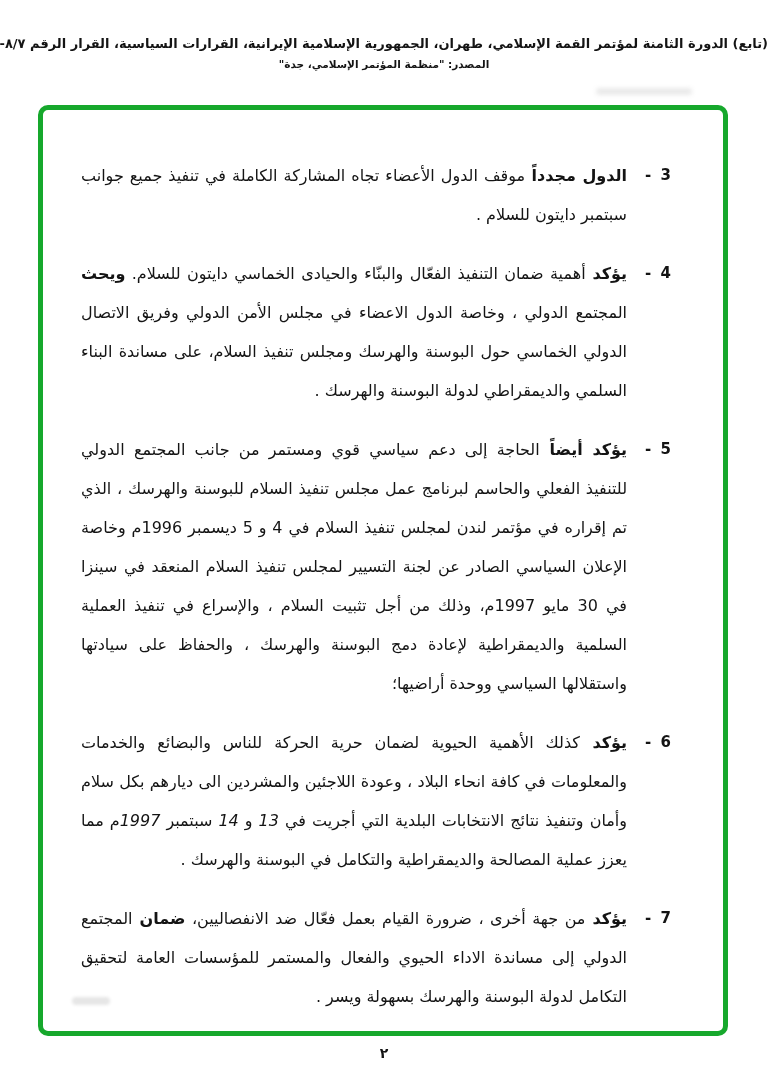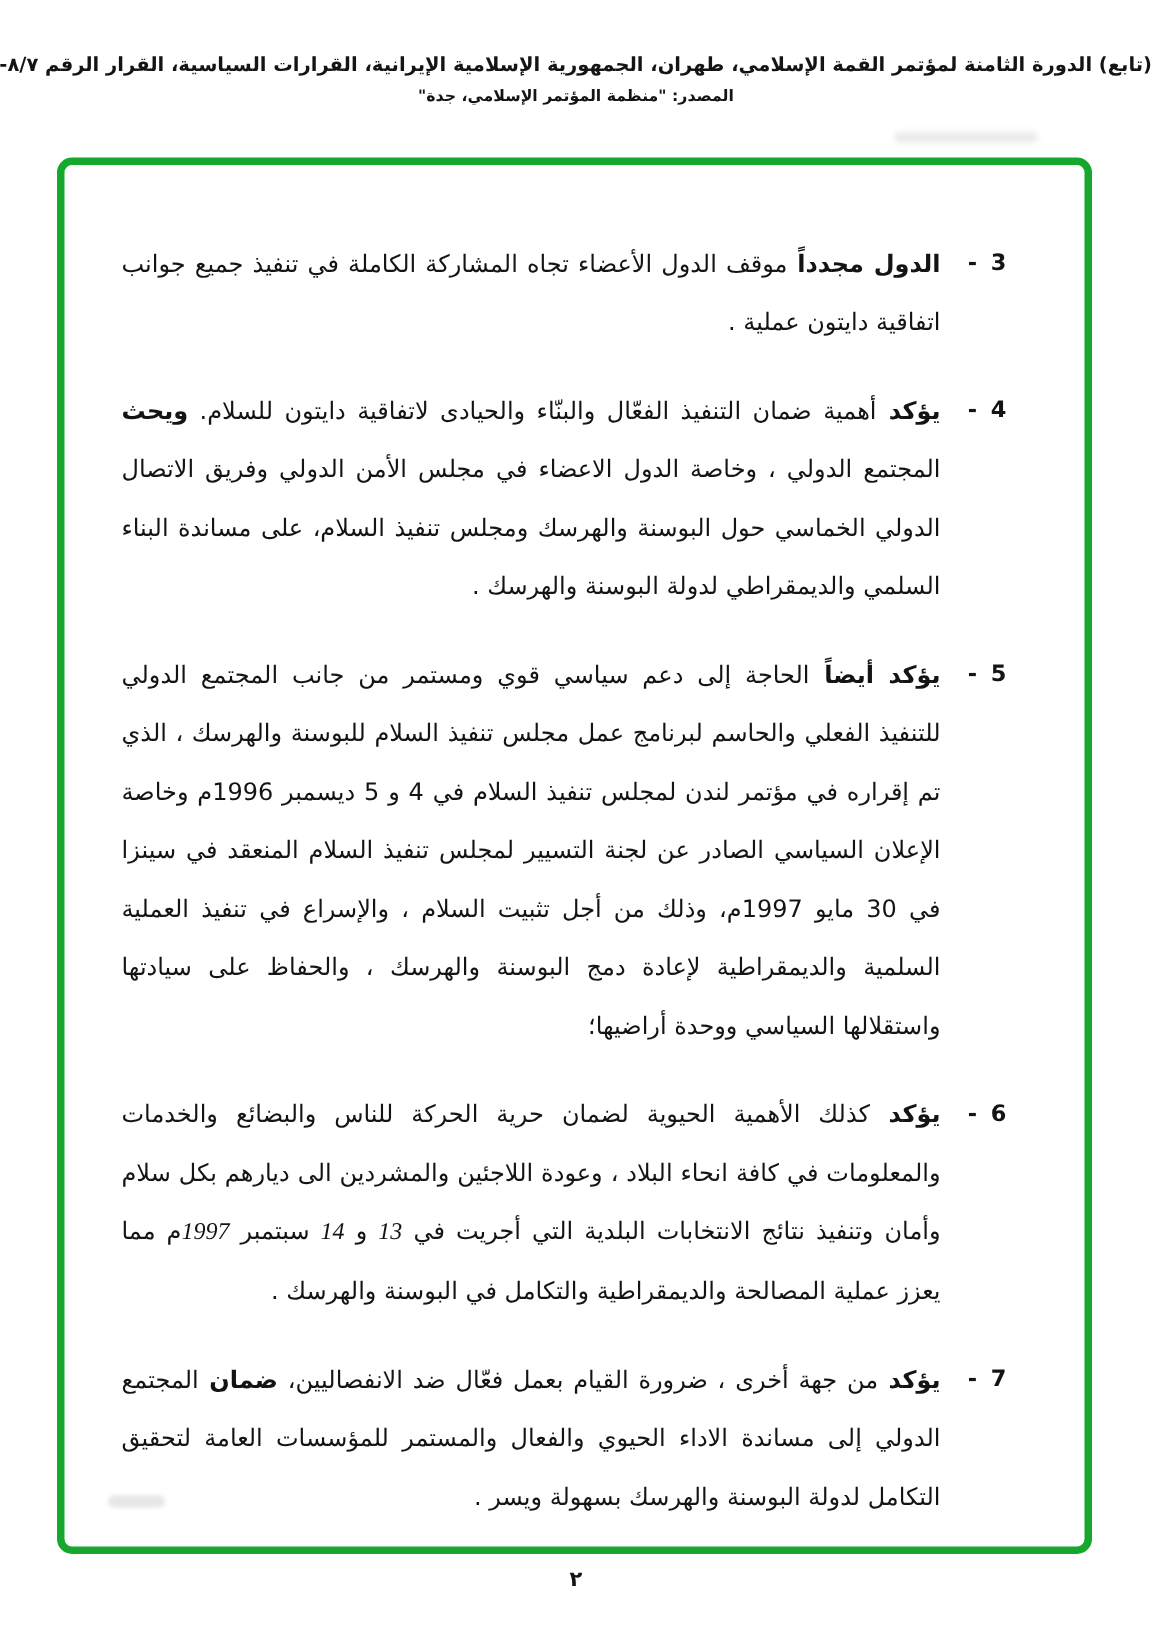--- a/index.html
+++ b/index.html
@@ -31,47 +31,47 @@
     direction:ltr;text-align:right;
     font-size:15px;font-weight:600;letter-spacing:2px;
     padding-left:0;
   }
   .ptext{
     flex:1;
     text-align:justify;text-justify:inter-word;
     padding-left:2px;
   }
   .ptext .b{font-weight:bold;}
-  .ptext .i{font-style:italic;font-family:Liberation Serif, serif;}
+  .ptext .i{font-style:italic;}
   .pagenum{
     position:absolute;top:1045px;left:0;width:768px;text-align:center;
     font-size:14px;font-weight:bold;
   }
   .smudge{position:absolute;background:#b9b9b9;border-radius:4px;}
   .smudge.tr{left:596px;top:88px;width:96px;height:7px;opacity:.30;filter:blur(2px);}
   .smudge.bl{left:72px;top:997px;width:38px;height:8px;opacity:.35;filter:blur(1.5px);}
 </style>
 </head>
 <body>
 
 <div class="header">
   <div class="h1">(تابع) الدورة الثامنة لمؤتمر القمة الإسلامي، طهران، الجمهورية الإسلامية الإيرانية، القرارات السياسية، القرار الرقم ٨/٧-س(ق.إ)</div>
   <div class="h2">المصدر: "منظمة المؤتمر الإسلامي، جدة"</div>
 </div>
 
 <div class="frame" style="border-color: rgb(22, 168, 44);">
   <div class="content" id="content">
   <div class="para">
     <div class="marker">- 3</div>
-    <div class="ptext"><span class="b">الدول مجدداً </span><span>موقف الدول الأعضاء تجاه المشاركة الكاملة في تنفيذ جميع جوانب اتفاقية دايتون عملية .</span></div>
+    <div class="ptext"><span class="b">الدول مجدداً </span><span>موقف الدول الأعضاء تجاه المشاركة الكاملة في تنفيذ جميع جوانب سبتمبر دايتون للسلام .</span></div>
   </div>
 
   <div class="para">
     <div class="marker">- 4</div>
-    <div class="ptext"><span class="b">يؤكد </span><span>أهمية ضمان التنفيذ الفعّال والبنّاء والحيادى لاتفاقية دايتون للسلام. </span><span class="b">ويحث </span><span>المجتمع الدولي ، وخاصة الدول الاعضاء في مجلس الأمن الدولي وفريق الاتصال الدولي الخماسي حول البوسنة والهرسك ومجلس تنفيذ السلام، على مساندة البناء السلمي والديمقراطي لدولة البوسنة والهرسك .</span></div>
+    <div class="ptext"><span class="b">يؤكد </span><span>أهمية ضمان التنفيذ الفعّال والبنّاء والحيادى الخماسي دايتون للسلام. </span><span class="b">ويحث </span><span>المجتمع الدولي ، وخاصة الدول الاعضاء في مجلس الأمن الدولي وفريق الاتصال الدولي الخماسي حول البوسنة والهرسك ومجلس تنفيذ السلام، على مساندة البناء السلمي والديمقراطي لدولة البوسنة والهرسك .</span></div>
   </div>
 
   <div class="para">
     <div class="marker">- 5</div>
     <div class="ptext"><span class="b">يؤكد أيضاً </span><span>الحاجة إلى دعم سياسي قوي ومستمر من جانب المجتمع الدولي للتنفيذ الفعلي والحاسم لبرنامج عمل مجلس تنفيذ السلام للبوسنة والهرسك ، الذي تم إقراره في مؤتمر لندن لمجلس تنفيذ السلام في 4 و 5 ديسمبر 1996م وخاصة الإعلان السياسي الصادر عن لجنة التسيير لمجلس تنفيذ السلام المنعقد في سينزا في 30 مايو 1997م، وذلك من أجل تثبيت السلام ، والإسراع في تنفيذ العملية السلمية والديمقراطية لإعادة دمج البوسنة والهرسك ، والحفاظ على سيادتها واستقلالها السياسي ووحدة أراضيها؛</span></div>
   </div>
 
   <div class="para">
     <div class="marker">- 6</div>
     <div class="ptext"><span class="b">يؤكد </span><span>كذلك الأهمية الحيوية لضمان حرية الحركة للناس والبضائع والخدمات والمعلومات في كافة انحاء البلاد ، وعودة اللاجئين والمشردين الى ديارهم بكل سلام وأمان وتنفيذ نتائج الانتخابات البلدية التي أجريت في </span><span class="i">13</span><span> و </span><span class="i">14</span><span> سبتمبر </span><span class="i">1997</span><span>م مما يعزز عملية المصالحة والديمقراطية والتكامل في البوسنة والهرسك .</span></div>

